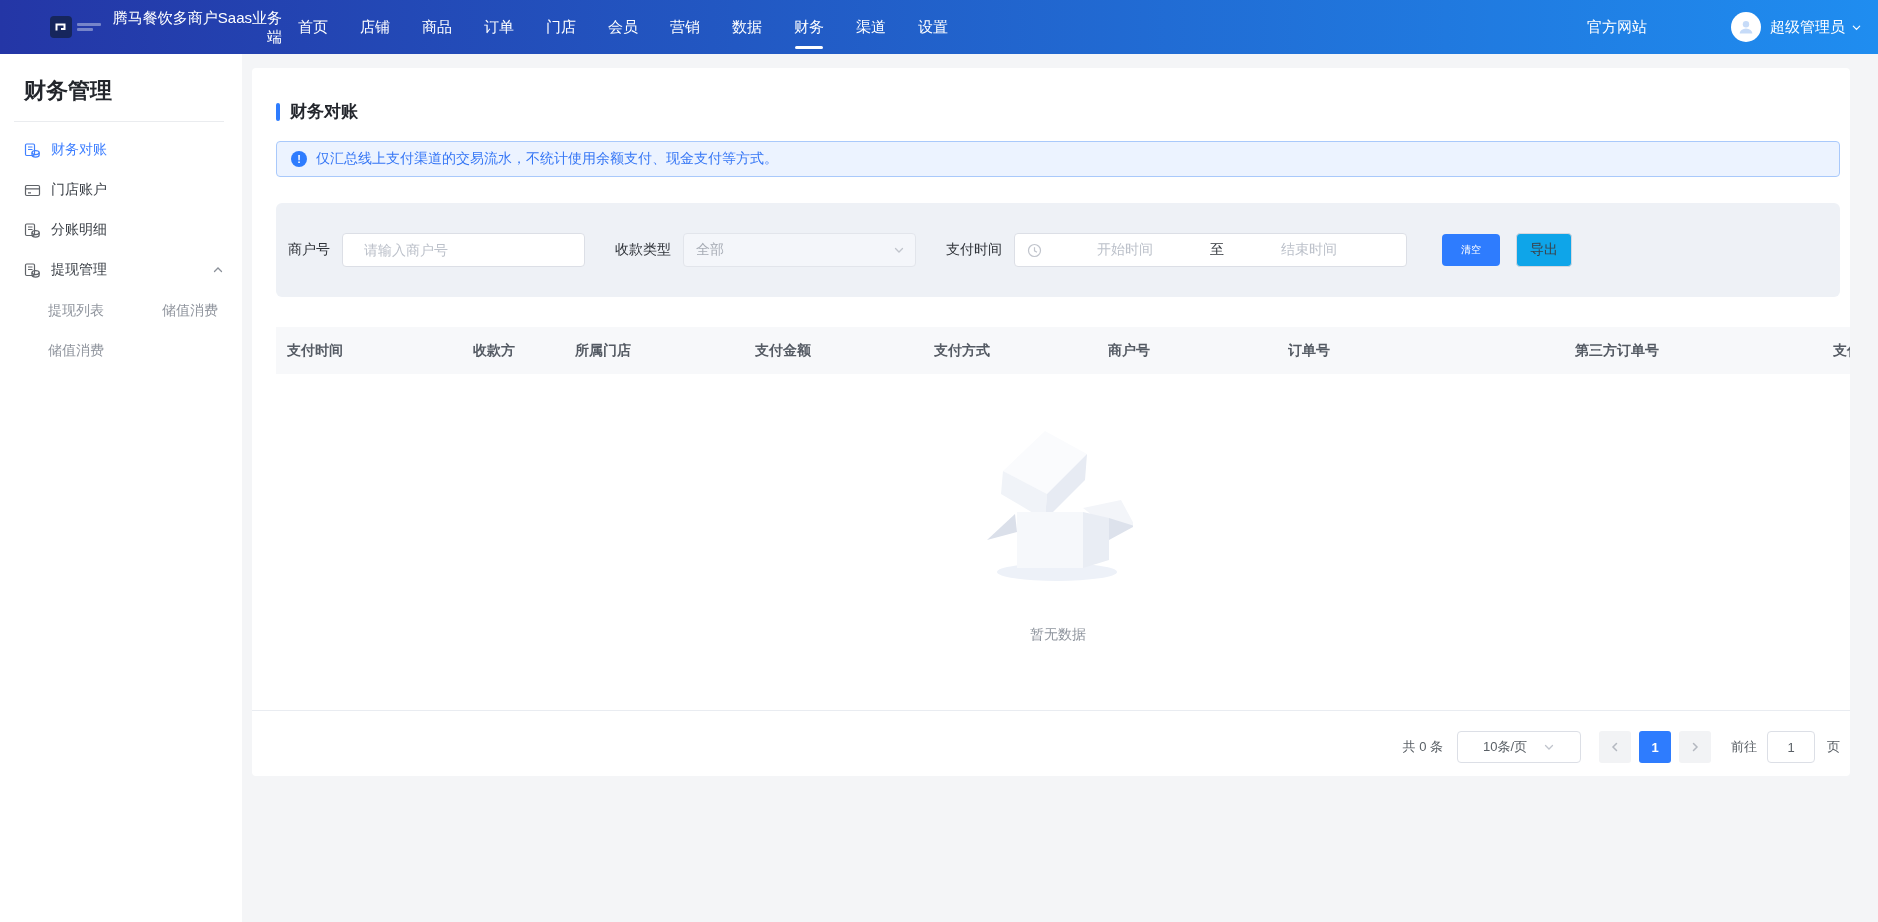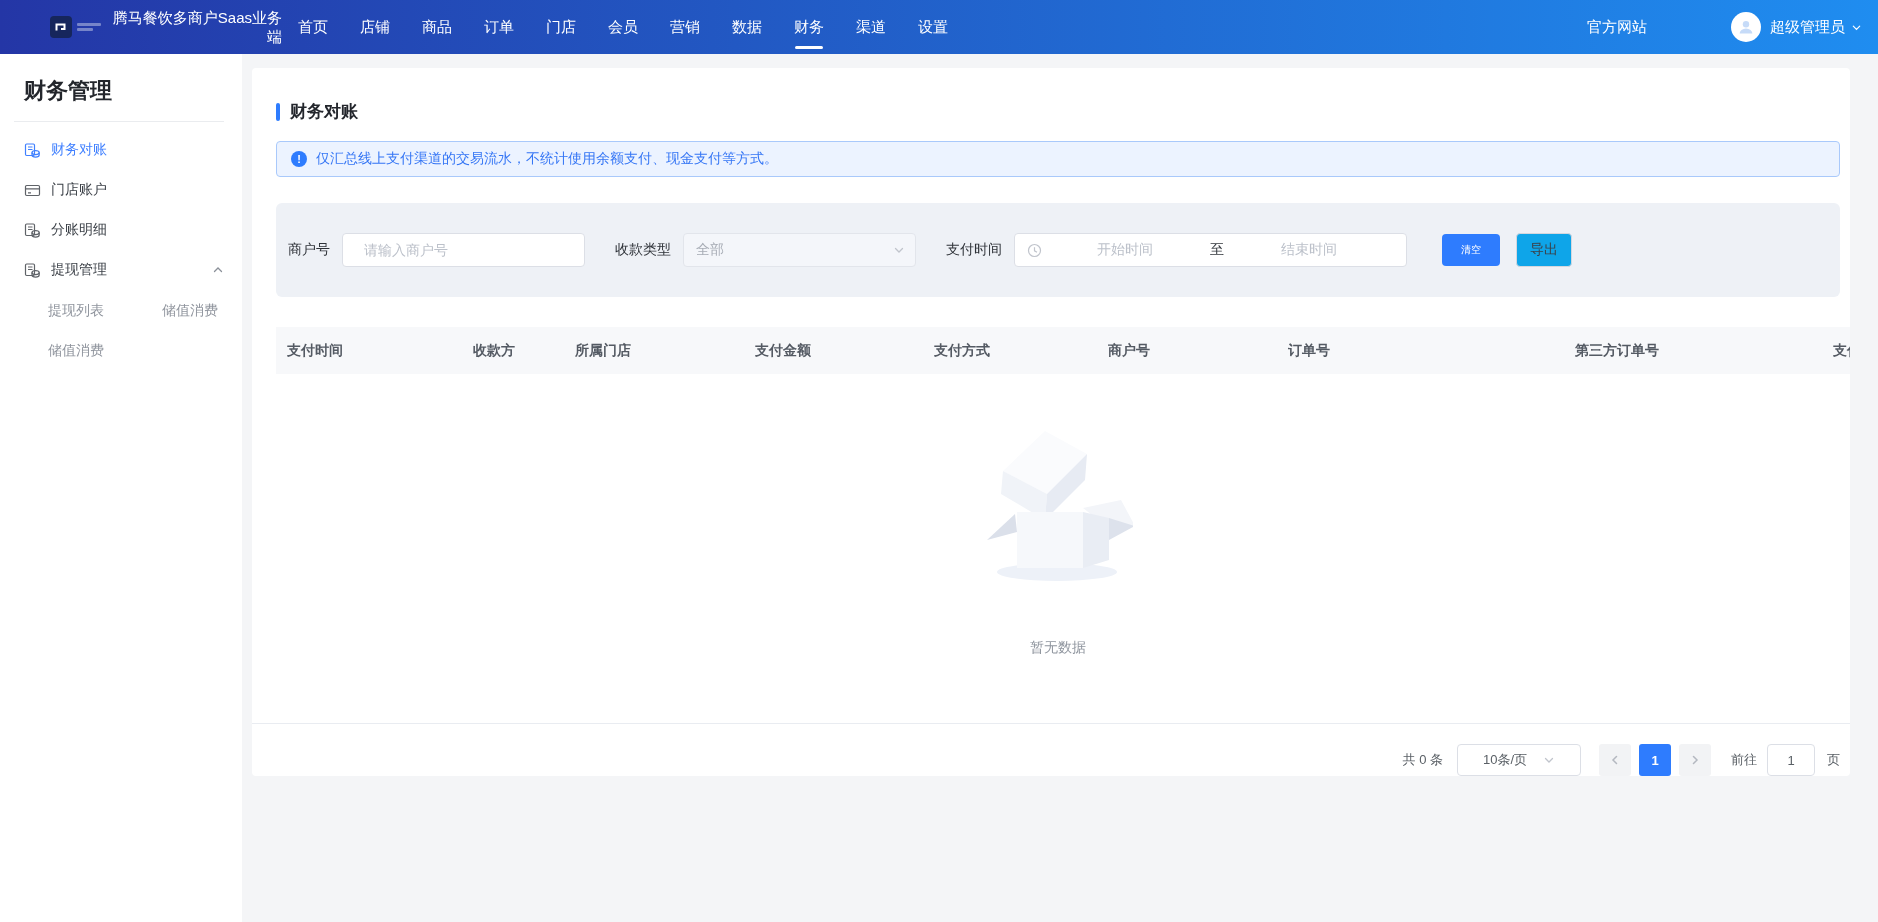--- a/index.html
+++ b/index.html
@@ -75,21 +75,21 @@
   .btn-plain { margin-left:16px; width:56px; height:34px; background:#0ea5e9; color:#3c4148;
                border:1px solid #d4d7de; border-radius:4px; font-size:14px; cursor:pointer; font-family:inherit; }
 
   .table-header { margin-top:30px; margin-right:-10px; height:47px; background:#f7f8fa; display:flex;
                   align-items:center; overflow:hidden; padding-left:11px; }
   .th { font-size:14px; color:#545a63; font-weight:600; flex-shrink:0; white-space:nowrap; overflow:hidden; }
   .w1{width:186px}.w2{width:102px}.w3{width:180px}.w4{width:179px}.w5{width:174px}
   .w6{width:180px}.w7{width:287px}.w8{width:258px}.w9{width:120px}
 
   .empty-wrap { display:flex; flex-direction:column; align-items:center; padding-top:52px; }
-  .empty-text { margin-top:53px; font-size:14px; color:#8f959e; }
+  .empty-text { margin-top:40px; font-size:14px; color:#8f959e; }
 
   .footer-divider { height:1px; background:#e9ecf1; margin:66px -10px 0 -24px; }
 
   .pagination { display:flex; align-items:center; justify-content:flex-end; margin-top:20px; font-size:13px; color:#5a6066; }
   .pagi-size { width:124px; height:32px; border:1px solid #dcdfe6; border-radius:4px; background:#fff;
                display:flex; align-items:center; justify-content:center; margin-left:14px; cursor:pointer; }
   .pagi-size .sel-caret { margin-left:16px; display:flex; }
   .pagi-btn { width:32px; height:32px; background:#f2f3f5; border-radius:3px; display:flex; align-items:center;
               justify-content:center; cursor:pointer; }
   .pagi-prev { margin-left:18px; } .pagi-next { margin-left:8px; }

